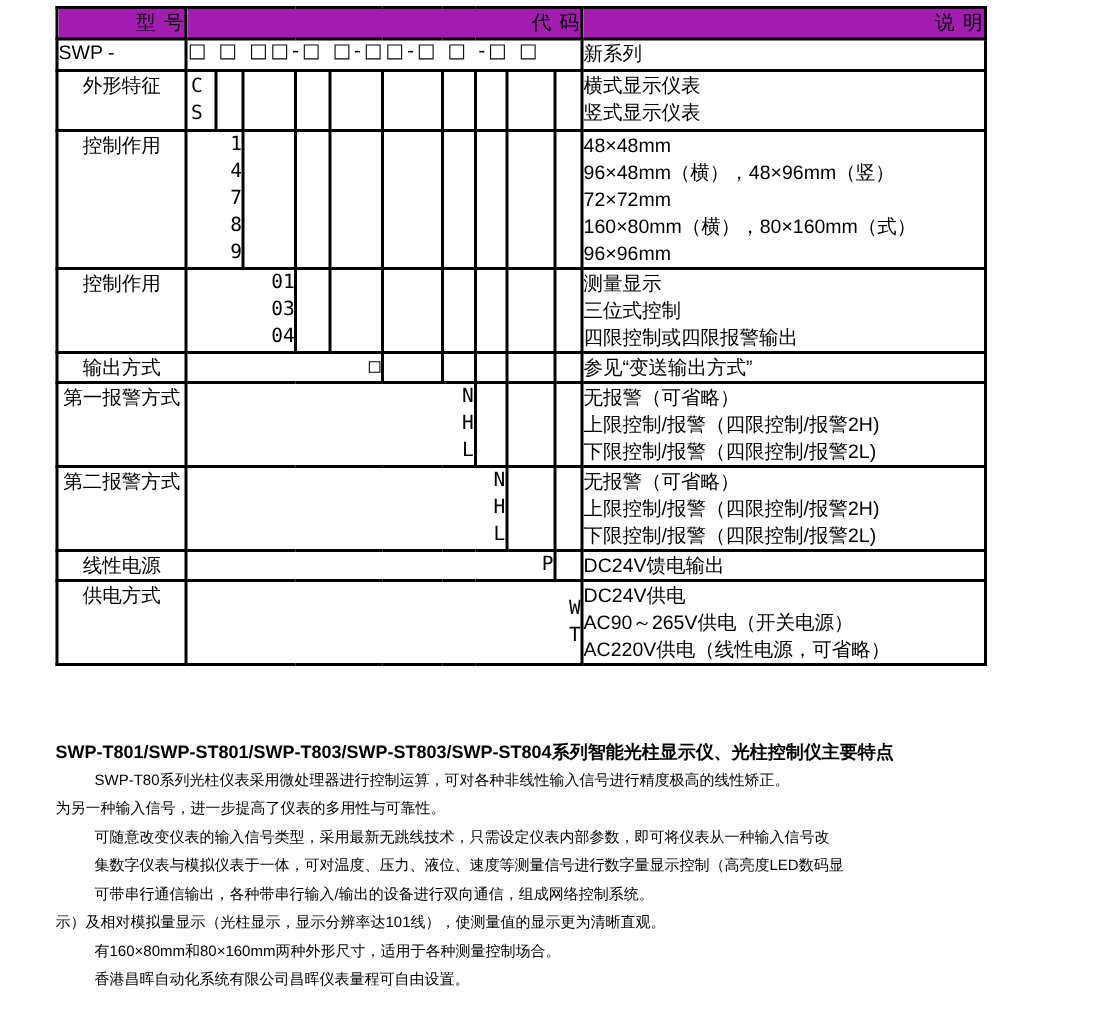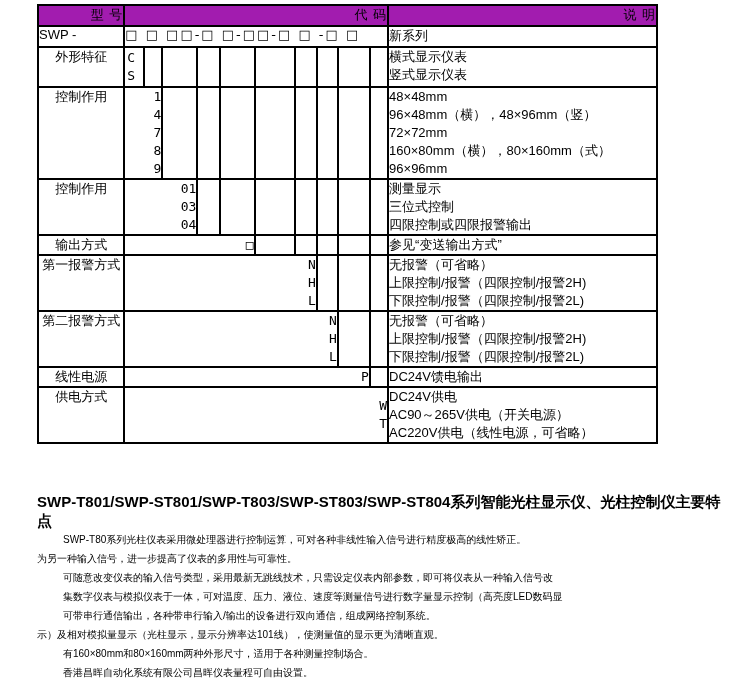--- a/index.html
+++ b/index.html
@@ -29,21 +29,21 @@
     text-align:right; padding:1px 4px 1px 0;
     font-family:"DejaVu Sans Mono", monospace; font-size:11px; line-height:18px;
     white-space:nowrap;
   }
   td.code-cell.left { text-align:left; padding:1px 0 1px 2px; }
   td.code-cell.middle { vertical-align:middle; }
   td.desc-cell { padding:1px 2px 1px 3px; font-size:12.5px; line-height:18px; }
   td.desc-cell div { white-space:nowrap; }
 
   .sections { margin-top:3px; width:690px; }
-  .sec-heading { font-weight:bold; font-size:15px; line-height:19px;margin-top:48px; }
+  .sec-heading { font-weight:bold; font-size:12px; line-height:19px;margin-top:48px; }
   .sec-line { font-size:10px; line-height:19px; white-space:nowrap; }
   .sec-line.indent { text-indent:26px; }
 </style>
 </head>
 <body>
 
 <div class="page">
 
 
   <table class="spec">

